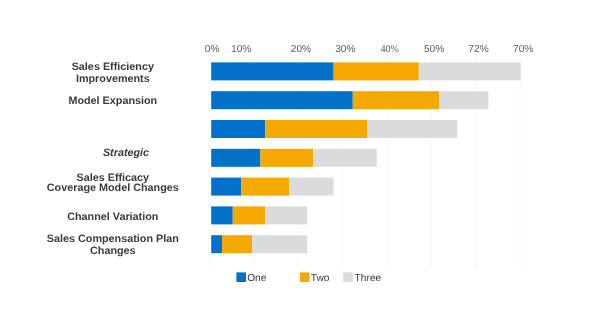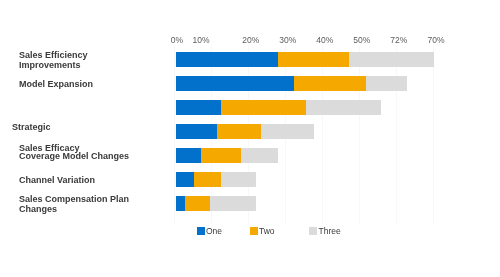--- a/index.html
+++ b/index.html
@@ -13,21 +13,21 @@
   .gridline{position:absolute;width:1px;background:#f8f8f8;}
 
   
   .x-axis{position:absolute;left:0;top:0;width:500px;height:277px;}
   .tick-label{position:absolute;top:35.4px;font-size:8.5px;color:#5c5c5c;
               white-space:nowrap;transform:translateX(-50%) translateZ(0);}
 
   
   .cat-labels{position:absolute;left:0;top:0;width:500px;height:277px;}
   .cat-label{position:absolute;width:150px;font-size:9px;font-weight:700;
-             color:#3a3a3a;text-align:left;line-height:10.1px;
+             color:#3a3a3a;text-align:center;line-height:10.1px;
              transform:translateZ(0);}
   .cat-label div{white-space:nowrap;}
 
   
   .bars{position:absolute;left:0;top:0;width:500px;height:277px;}
   .bar-row{position:absolute;}
   .bar-segment{position:absolute;top:0;height:100%;}
 
   
   .legend{position:absolute;left:0;top:0;width:500px;height:209px;}
@@ -50,38 +50,38 @@
     <div class="gridline" style="left: 358.9px; top: 45px; height: 178.6px;"></div>
     <div class="gridline" style="left: 395.9px; top: 45px; height: 178.6px;"></div>
     <div class="gridline" style="left: 432.9px; top: 45px; height: 178.6px;"></div>
   </div>
 
   <div class="x-axis">
     <div class="tick-label" style="left: 176.8px;">0%</div>
     <div class="tick-label" style="left: 201px;">10%</div>
     <div class="tick-label" style="left: 250.8px;">20%</div>
     <div class="tick-label" style="left: 287.8px;">30%</div>
-    <div class="tick-label" style="left: 324.8px;">40%</div>
+    <div class="tick-label" style="left: 324.8px; font-family: Liberation Serif, serif;">40%</div>
     <div class="tick-label" style="left: 361.8px;">50%</div>
     <div class="tick-label" style="left: 398.8px;">72%</div>
     <div class="tick-label" style="left: 436px;">70%</div>
   </div>
 
   <div class="cat-labels">
     <div class="cat-label" style="right: 331px; top: 50.15px;">
       <div>Sales Efficiency</div>
       <div>Improvements</div>
     </div>
     <div class="cat-label" style="right: 331px; top: 79.18px;">
       <div>Model Expansion</div>
     </div>
     <div class="cat-label" style="right: 331px; top: 103.16px; margin-top: 40px;">
       <div>Sales Efficacy</div>
     </div>
-    <div class="cat-label" style="right: 338px; top: 122.09px;">
+    <div class="cat-label" style="right: 320px; top: 122.09px; font-style: italic;">
       <div>Strategic</div>
     </div>
     <div class="cat-label" style="right: 331px; top: 175.1px;">
       <div>Channel Variation</div>
     </div>
     <div class="cat-label" style="right: 331px; top: 151.12px;">
       <div>Coverage Model Changes</div>
     </div>
     <div class="cat-label" style="right: 331px; top: 194.03px;">
       <div>Sales Compensation Plan</div>
@@ -129,19 +129,19 @@
 
   <div class="legend">
     <div class="legend-item" style="left: 196.5px;">
       <div class="legend-swatch" style="background: rgb(2, 113, 203);"></div>
       <div class="legend-label">One</div>
     </div>
     <div class="legend-item" style="left: 249.5px;">
       <div class="legend-swatch" style="background: rgb(245, 168, 0);"></div>
       <div class="legend-label">Two</div>
     </div>
-    <div class="legend-item" style="left: 309px;">
+    <div class="legend-item" style="left: 286px;">
       <div class="legend-swatch" style="background: rgb(219, 219, 219);"></div>
       <div class="legend-label">Three</div>
     </div>
   </div>
 
 </div>
 
 </body></html>

